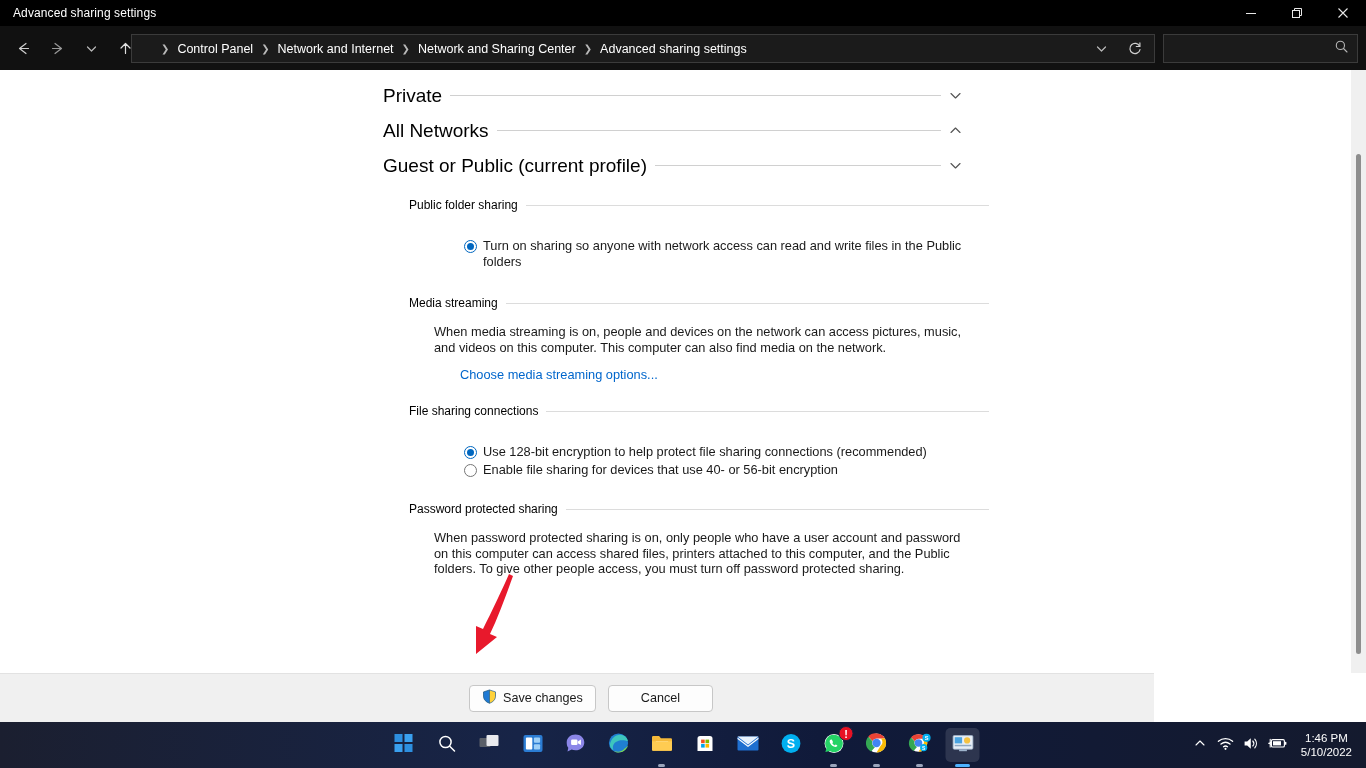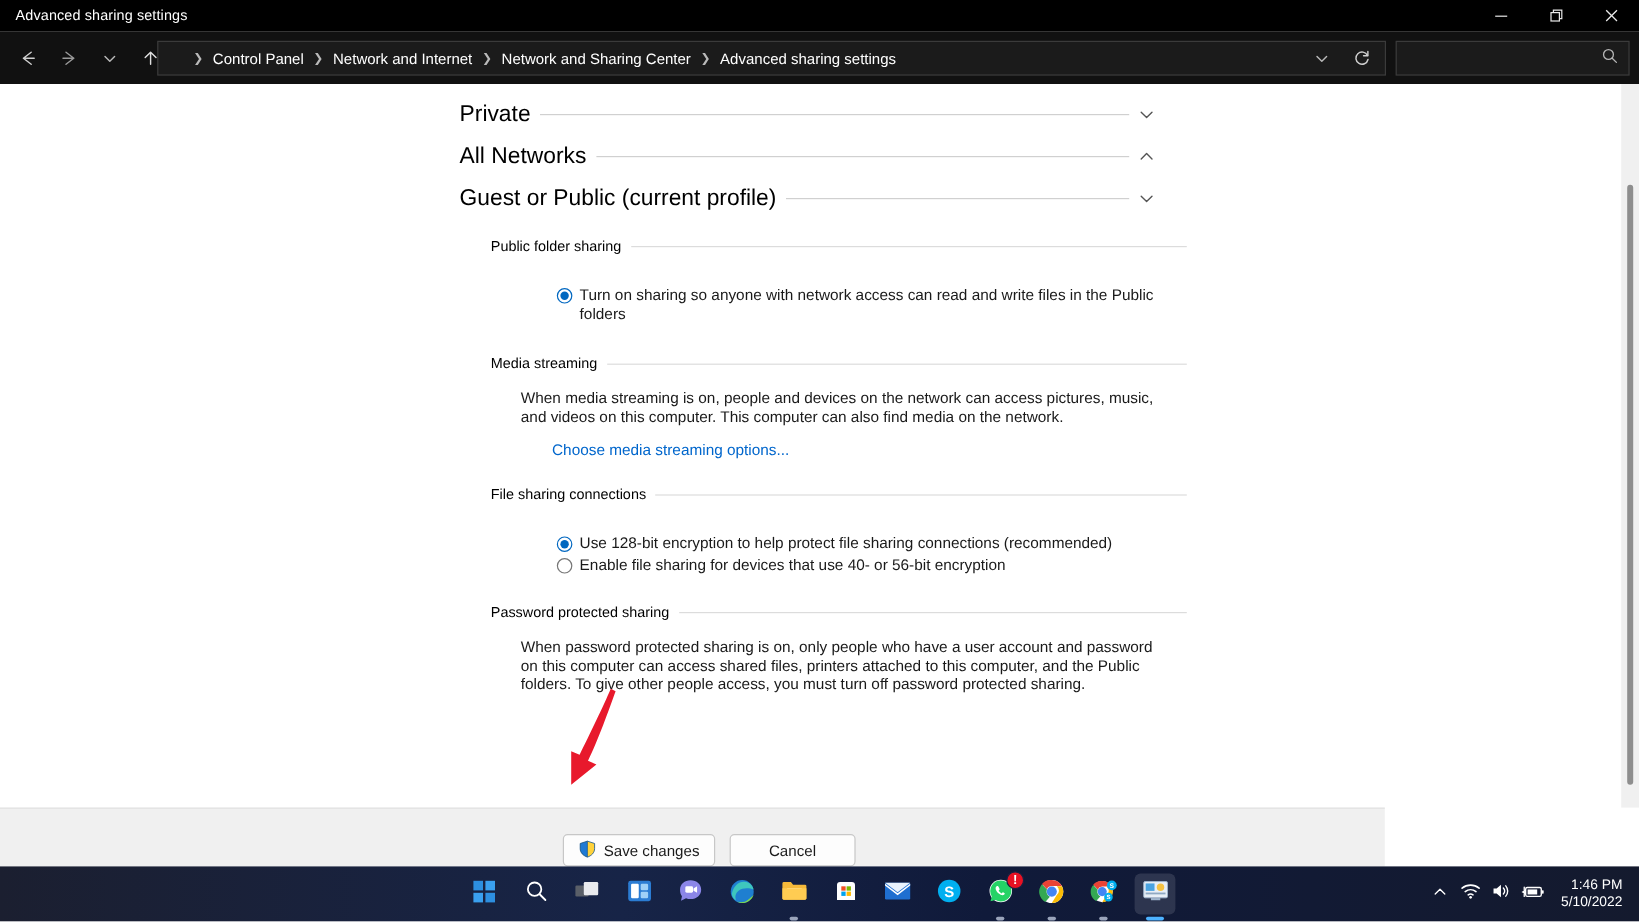--- a/index.html
+++ b/index.html
@@ -135,21 +135,21 @@
   }
   .scroll-thumb {
     position: absolute; left: 5px; width: 5px; top: 84px; height: 500px;
     background: #8e8e8e; border-radius: 3px;
   }
 
   
   .footer {
     position: absolute; left: 0; top: 673px; width: 1154px; height: 49px;
     background: #f0f0f0; border-top: 1px solid #e2e2e2;
-    display: flex; align-items: flex-end; justify-content: center; gap: 12px; padding-left: 28px;
+    display: flex; align-items: center; justify-content: center; gap: 12px; padding-left: 28px;
   }
   .btn {
     min-width: 105px; height: 27px;
     background: #fdfdfd; border: 1px solid #c7c7c7; border-radius: 4px;
     font-size: 12.6px; color: #1a1a1a;
     display: inline-flex; align-items: center; justify-content: center; gap: 6px;
     padding: 0 12px; cursor: pointer;
     font-family: "Liberation Sans", sans-serif;
   }
 
@@ -189,21 +189,21 @@
   }
   .tray {
     position: absolute; right: 0; top: 0; height: 46px;
     display: flex; align-items: center; padding-right: 10px; gap: 0px;
   }
   .tray-ico {
     width: 26px; height: 32px; display: flex; align-items: center; justify-content: center;
     border-radius: 4px;
   }
   .clock {
-    color: #ffffff; font-size: 11.5px; line-height: 14px; text-align: right;
+    color: #ffffff; font-size: 11.5px; line-height: 14px; text-align: center;
     padding-left: 10px; padding-right: 4px;
   }
 </style>
 </head>
 <body>
 
 <div class="titlebar">
   <div class="titlebar-text">Advanced sharing settings</div>
   <div class="win-controls">
     <div class="win-btn">

